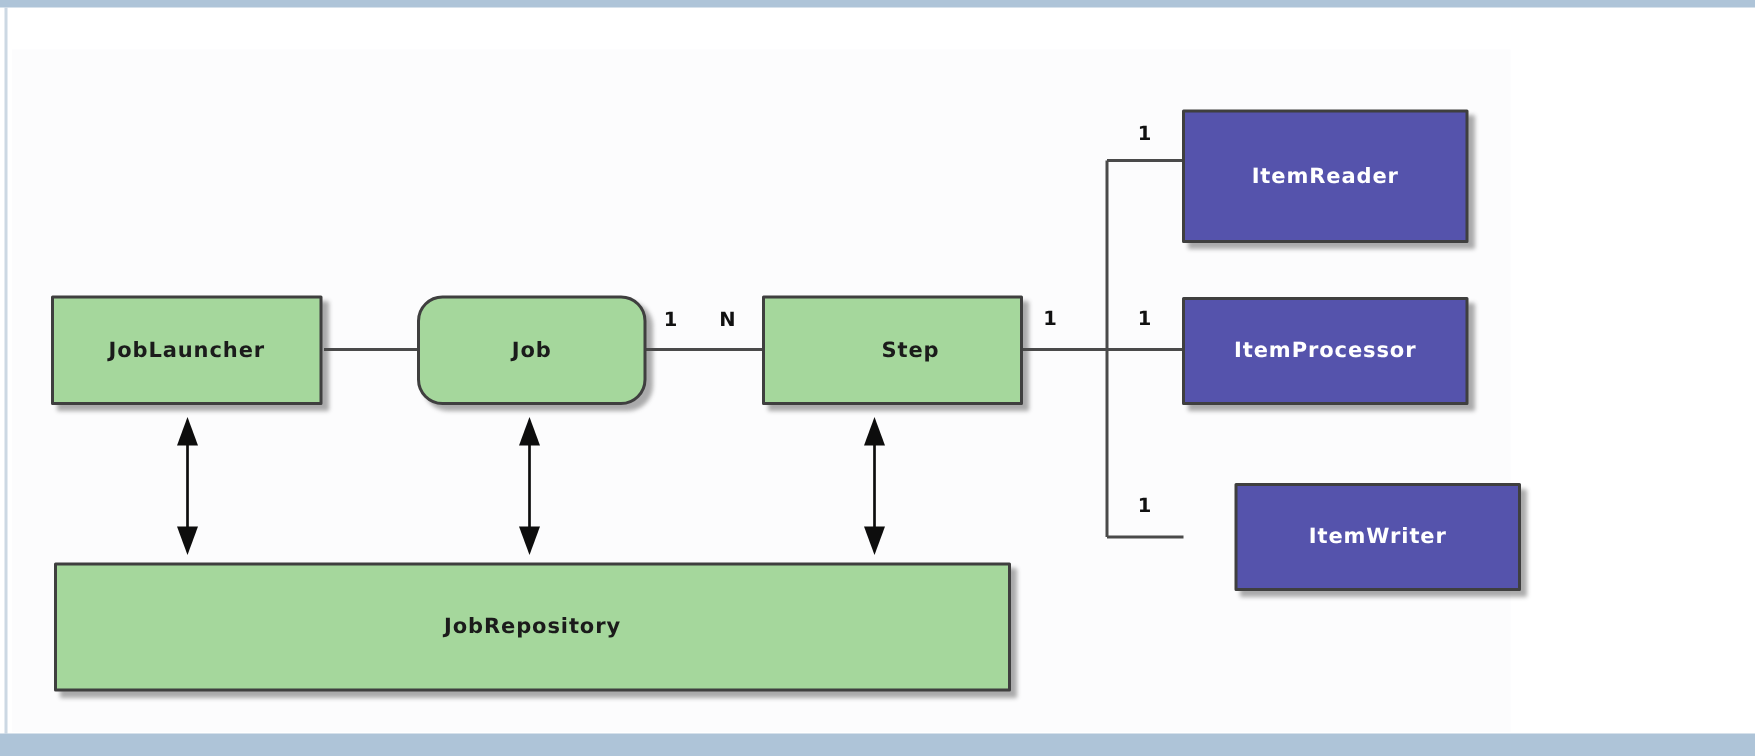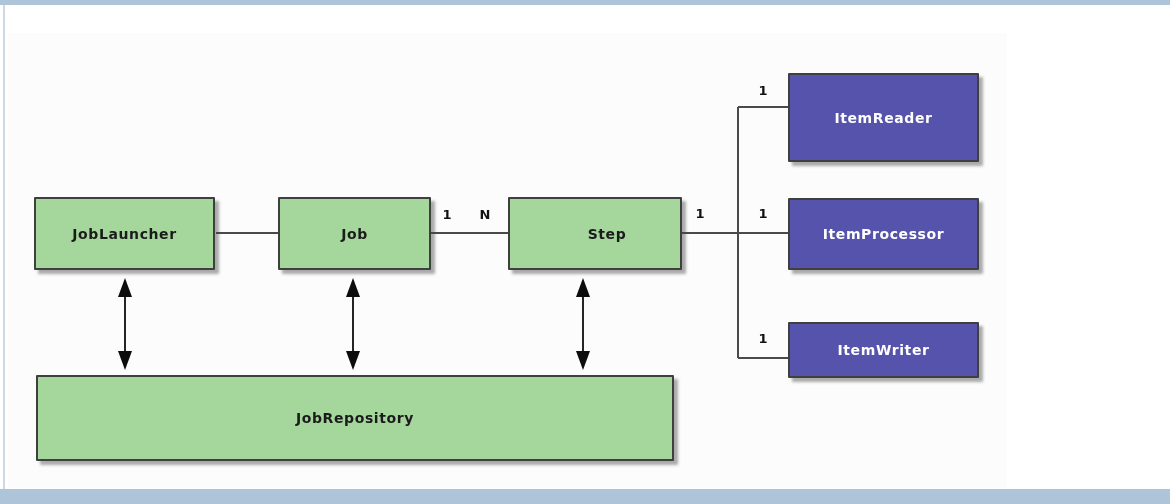--- a/index.html
+++ b/index.html
@@ -22,26 +22,26 @@
     box-sizing: border-box;
     display: flex; align-items: center; justify-content: center;
     border: 2px solid #3f3f3f;
     border-radius: 1px;
     box-shadow: 4px 4px 3px rgba(70,70,70,0.45);
     font-weight: bold; font-size: 14px; letter-spacing: 0.6px;
   }
   .node-green { background: #a5d79c; color: #1b1b1b; }
   .node-purple { background: #5553ac; color: #ffffff; }
   #job-launcher   { left: 34px;  top: 197px; width: 181px; height: 73px; }
-  #job            { left: 278px; top: 197px; width: 153px; height: 73px; }
+  #job            { left: 278px; top: 197px; width: 153px; height: 73px; border-radius: 17px; }
   #step           { left: 508px; top: 197px; width: 174px; height: 73px; padding-left: 24px; }
   #job-repository { left: 36px;  top: 375px; width: 638px; height: 86px; }
   #item-reader    { left: 788px; top: 73px;  width: 191px; height: 89px; }
   #item-processor { left: 788px; top: 198px; width: 191px; height: 72px; }
-  #item-writer    { left: 788px; top: 322px; width: 191px; height: 56px; }
+  #item-writer    { left: 823px; top: 322px; width: 191px; height: 72px; }
   .mult {
     position: absolute; z-index: 3;
     transform: translate(-50%, -50%);
     font-weight: bold; font-size: 13px; color: #111111;
   }
   #mult-job-one        { left: 447px; top: 214px; }
   #mult-job-many       { left: 485px; top: 214px; }
   #mult-step-right     { left: 700px; top: 213px; }
   #mult-item-reader    { left: 763px; top: 90px;  }
   #mult-item-processor { left: 763px; top: 213px; }

